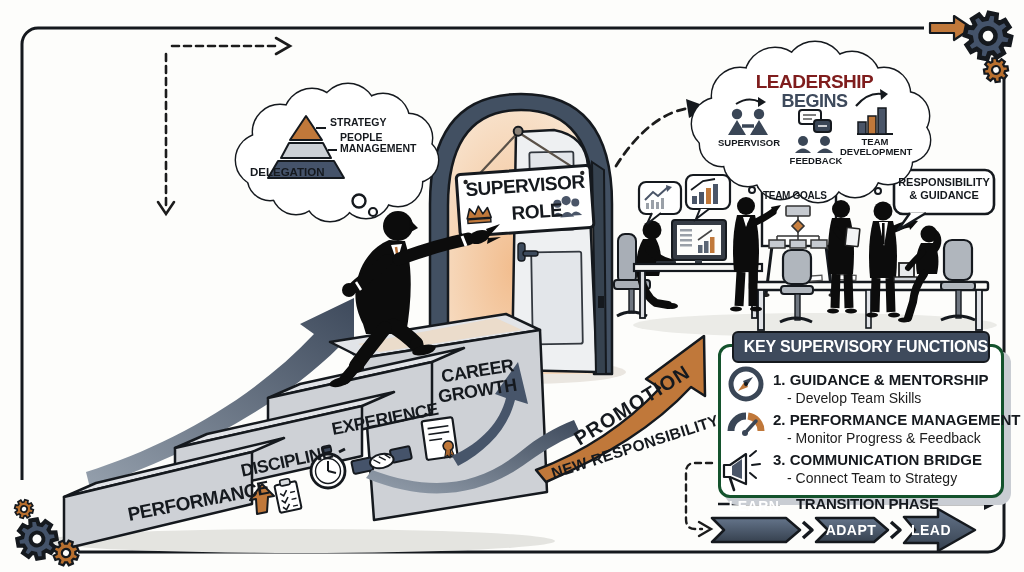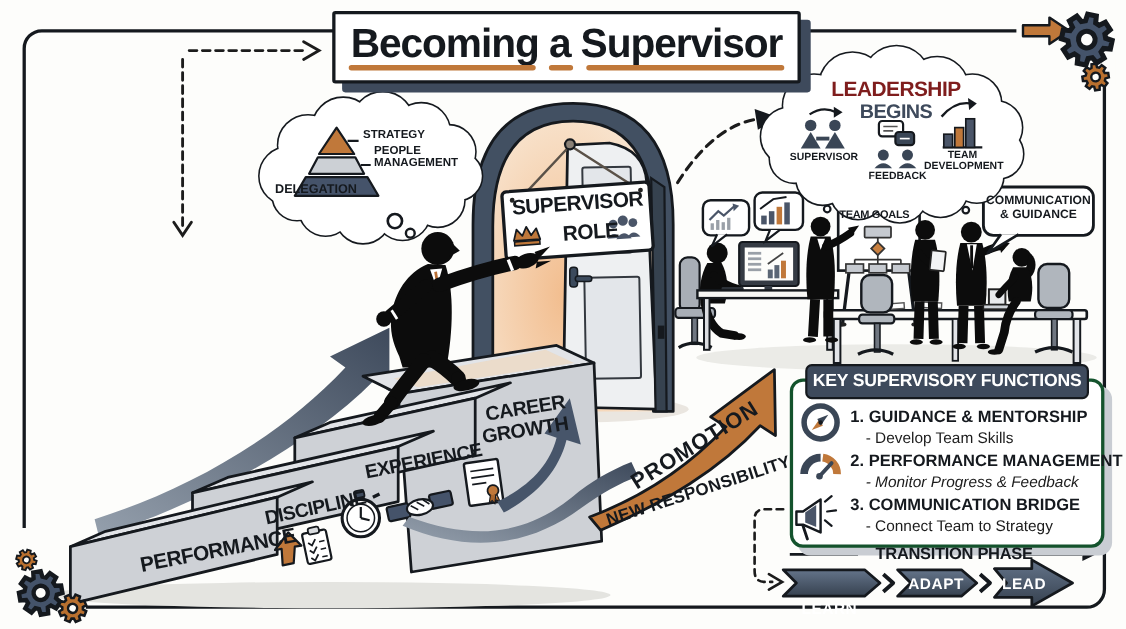--- a/index.html
+++ b/index.html
@@ -10,21 +10,21 @@
   .ctr{text-align:center;}
   .title-box{position:absolute;left:302px;top:10px;width:420px;height:60px;background:#fff;
              border:3.5px solid #15191e;border-radius:3px;box-shadow:9px 8px 0 #3e4a5c;
              display:flex;align-items:center;justify-content:center;}
   .title-box .tt{font-size:37px;font-weight:700;letter-spacing:-1px;margin-top:-6px;}
   .ul{position:absolute;height:5px;background:#c0783a;border-radius:3px;top:46px;}
   .panel{position:absolute;left:718px;top:344px;width:280px;height:148px;background:#fff;
          border:3px solid #14532d;border-radius:12px;box-shadow:7px 7px 0 #c9cdd3;}
   .panel-header{position:absolute;left:732px;top:331px;width:254px;height:28px;background:#3e4a5c;
                 border:2.5px solid #15191e;border-radius:6px;color:#fff;font-weight:700;font-size:16px;
-                display:flex;align-items:center;justify-content:center;letter-spacing:-0.2px;}
+                display:flex;align-items:center;justify-content:flex-end;letter-spacing:-0.2px;}
   .fi-title{position:absolute;left:52px;font-size:15px;font-weight:700;white-space:nowrap;}
   .fi-desc{position:absolute;left:66px;font-size:14px;font-weight:400;color:#1c1c1c;white-space:nowrap;}
   .chev-lbl{position:absolute;color:#fff;font-weight:700;font-size:14px;text-align:center;letter-spacing:0.5px;}
   .overlay{pointer-events:none;}
 </style>
 </head>
 <body>
 
 <div class="canvas">
 
@@ -434,69 +434,63 @@
     <use href="#gearP" transform="translate(988,36) scale(2.1) rotate(12)" fill="#44536a" stroke="#15191e" stroke-width="2.2" vector-effect="non-scaling-stroke"></use>
     <use href="#gearP" transform="translate(996,70) scale(1.1) rotate(-8)" fill="#b9702f" stroke="#15191e" stroke-width="2" vector-effect="non-scaling-stroke"></use>
   </g>
   <g>
     <use href="#gearP" transform="translate(24,509) scale(0.85) rotate(15)" fill="#b9702f" stroke="#15191e" stroke-width="2" vector-effect="non-scaling-stroke"></use>
     <use href="#gearP" transform="translate(37,539) scale(1.8) rotate(-10)" fill="#44536a" stroke="#15191e" stroke-width="2.2" vector-effect="non-scaling-stroke"></use>
     <use href="#gearP" transform="translate(66,553) scale(1.15) rotate(22)" fill="#b9702f" stroke="#15191e" stroke-width="2" vector-effect="non-scaling-stroke"></use>
   </g>
 </svg>
 
-<div class="title-box">
-  <span class="tt">Becoming a Supervisor</span>
-  <div class="ul" style="left:12px;width:170px;"></div>
-  <div class="ul" style="left:194px;width:22px;"></div>
-  <div class="ul" style="left:228px;width:180px;"></div>
-</div>
 
 <div class="lbl" style="left:330px;top:117px;font-size:10.5px;">STRATEGY</div>
 <div class="lbl" style="left:340px;top:132px;font-size:10.5px;">PEOPLE</div>
 <div class="lbl" style="left:340px;top:143px;font-size:10.5px;">MANAGEMENT</div>
 <div class="lbl" style="left:250px;top:166px;font-size:11.5px;">DELEGATION</div>
 
 <div class="lbl ctr" style="left:458px;top:176px;width:134px;font-size:19px;letter-spacing:-0.5px;transform:rotate(-4deg);transform-origin:center;">SUPERVISOR</div>
 <div class="lbl ctr" style="left:470px;top:202px;width:134px;font-size:19px;letter-spacing:-0.5px;transform:rotate(-4deg);transform-origin:center;">ROLE</div>
 
 <div class="lbl ctr" style="left:752px;top:72px;width:125px;font-size:19px;color:#7f1d1d;letter-spacing:-0.5px;">LEADERSHIP</div>
 <div class="lbl ctr" style="left:752px;top:92px;width:125px;font-size:18px;color:#3e4a5c;letter-spacing:-0.5px;">BEGINS</div>
 <div class="lbl ctr" style="left:714px;top:138px;width:70px;font-size:9.5px;">SUPERVISOR</div>
 <div class="lbl ctr" style="left:786px;top:156px;width:60px;font-size:9.5px;">FEEDBACK</div>
 <div class="lbl ctr" style="left:840px;top:137px;width:70px;font-size:9.5px;">TEAM</div>
 <div class="lbl ctr" style="left:840px;top:147px;width:70px;font-size:9.5px;">DEVELOPMENT</div>
 
 <div class="lbl ctr" style="left:763px;top:191px;width:55px;font-size:10px;letter-spacing:-0.3px;">TEAM GOALS</div>
-<div class="lbl ctr" style="left:896px;top:177px;width:96px;font-size:11px;">COMMUNICATION</div>
+<div class="lbl ctr" style="left:896px;top:177px;width:96px;font-size:11px;">RESPONSIBILITY</div>
 <div class="lbl ctr" style="left:896px;top:190px;width:96px;font-size:11px;">&amp; GUIDANCE</div>
 
 <div class="lbl" style="left:128px;top:505px;font-size:19px;transform:rotate(-11deg);letter-spacing:-0.5px;">PERFORMANCE</div>
 <div class="lbl" style="left:241px;top:462px;font-size:17.5px;transform:rotate(-12deg);letter-spacing:-0.5px;">DISCIPLINE</div>
 <div class="lbl" style="left:332px;top:420px;font-size:17.5px;transform:rotate(-11deg);letter-spacing:-0.5px;">EXPERIENCE</div>
 <div class="lbl ctr" style="left:438px;top:368px;width:80px;font-size:18px;transform:rotate(-9deg);letter-spacing:-0.5px;">CAREER</div>
 <div class="lbl ctr" style="left:438px;top:388px;width:80px;font-size:18px;transform:rotate(-9deg);letter-spacing:-0.5px;">GROWTH</div>
 
 <div class="lbl" style="left:576px;top:430px;font-size:20px;transform:rotate(-32deg);letter-spacing:1px;">PROMOTION</div>
 <div class="lbl" style="left:552px;top:466px;font-size:15.5px;transform:rotate(-18deg);letter-spacing:0.3px;">NEW RESPONSIBILITY</div>
 
 <div class="panel">
   <div class="fi-title" style="top:24px;">1. GUIDANCE &amp; MENTORSHIP</div>
   <div class="fi-desc" style="top:43px;">- Develop Team Skills</div>
   <div class="fi-title" style="top:64px;">2. PERFORMANCE MANAGEMENT</div>
-  <div class="fi-desc" style="top:83px;font-style:italic;">- Monitor Progress &amp; Feedback</div>
+  <div class="fi-desc" style="top:83px;">- Monitor Progress &amp; Feedback</div>
   <div class="fi-title" style="top:104px;">3. COMMUNICATION BRIDGE</div>
   <div class="fi-desc" style="top:123px;">- Connect Team to Strategy</div>
 </div>
 <div class="panel-header">
   <span>KEY SUPERVISORY FUNCTIONS</span>
 </div>
 
 <div class="lbl" style="left:796px;top:496px;font-size:15px;letter-spacing:-0.3px;">TRANSITION PHASE</div>
-<div class="chev-lbl" style="left:716px;top:545px;width:76px;">LEARN</div>
+<div class="chev-lbl" style="left:716px;top:498px;width:76px;">LEARN</div>
 <div class="chev-lbl" style="left:820px;top:522px;width:62px;">ADAPT</div>
 <div class="chev-lbl" style="left:906px;top:522px;width:50px;">LEAD</div>
 
 <svg class="overlay" width="1024" height="572" viewBox="0 0 1024 572">
   <g>
     <circle cx="746" cy="384" r="15" fill="#fff" stroke="#3a4656" stroke-width="5"></circle>
     <polygon points="738,391 745,381 748,387" fill="#c0783a"></polygon>
     <polygon points="753,377 746,387 743,381" fill="#3a4656"></polygon>
     <circle cx="746" cy="384" r="2" fill="#15191e"></circle>
   </g>

